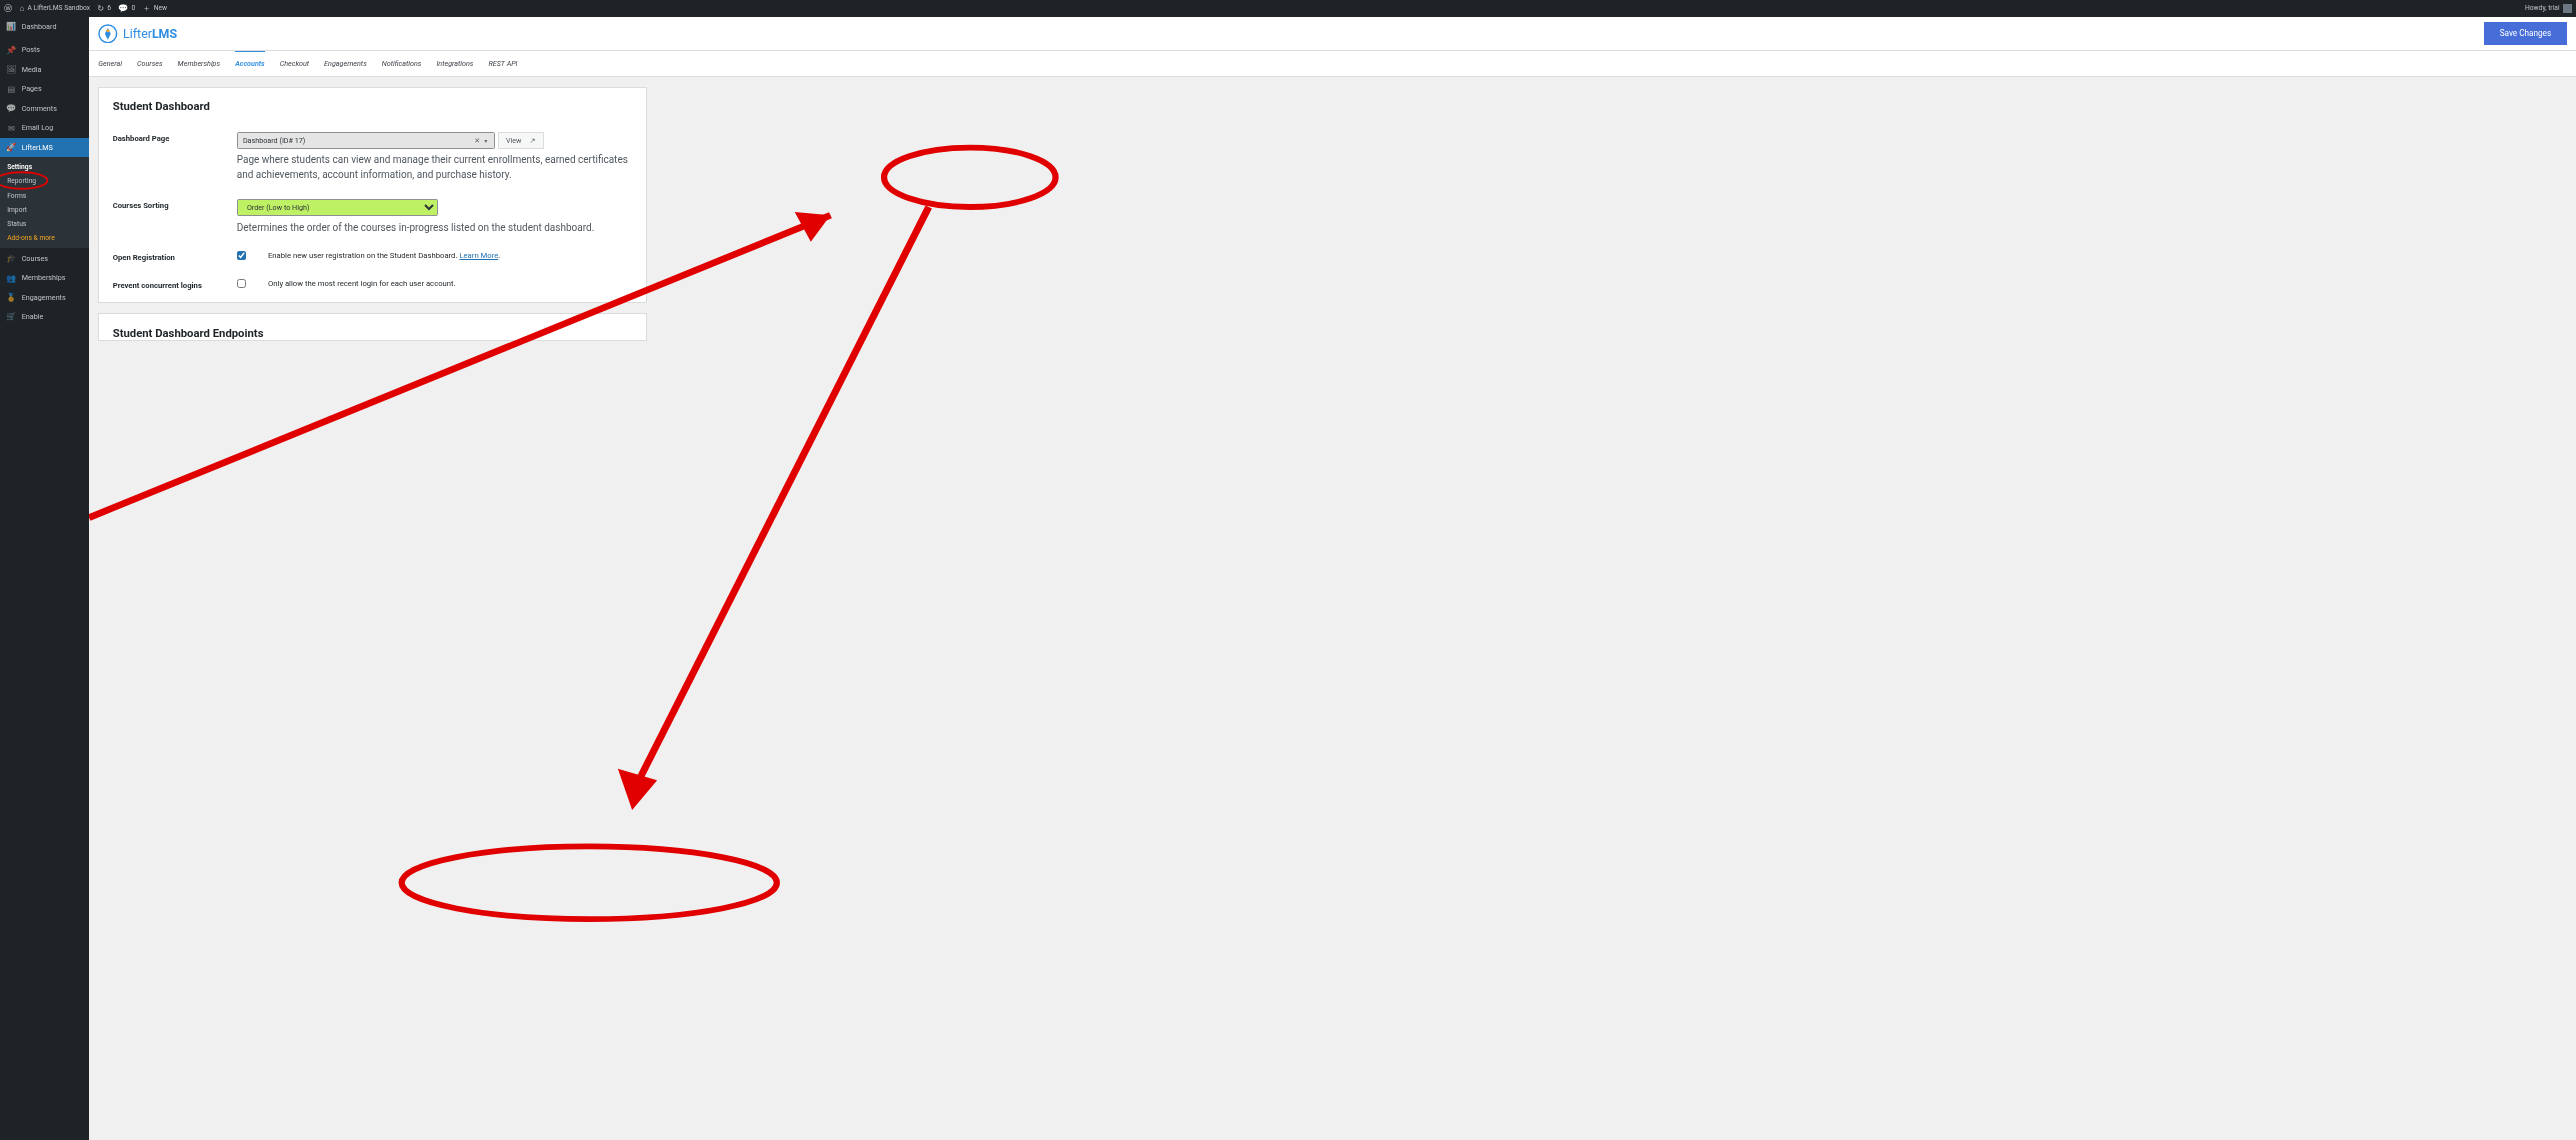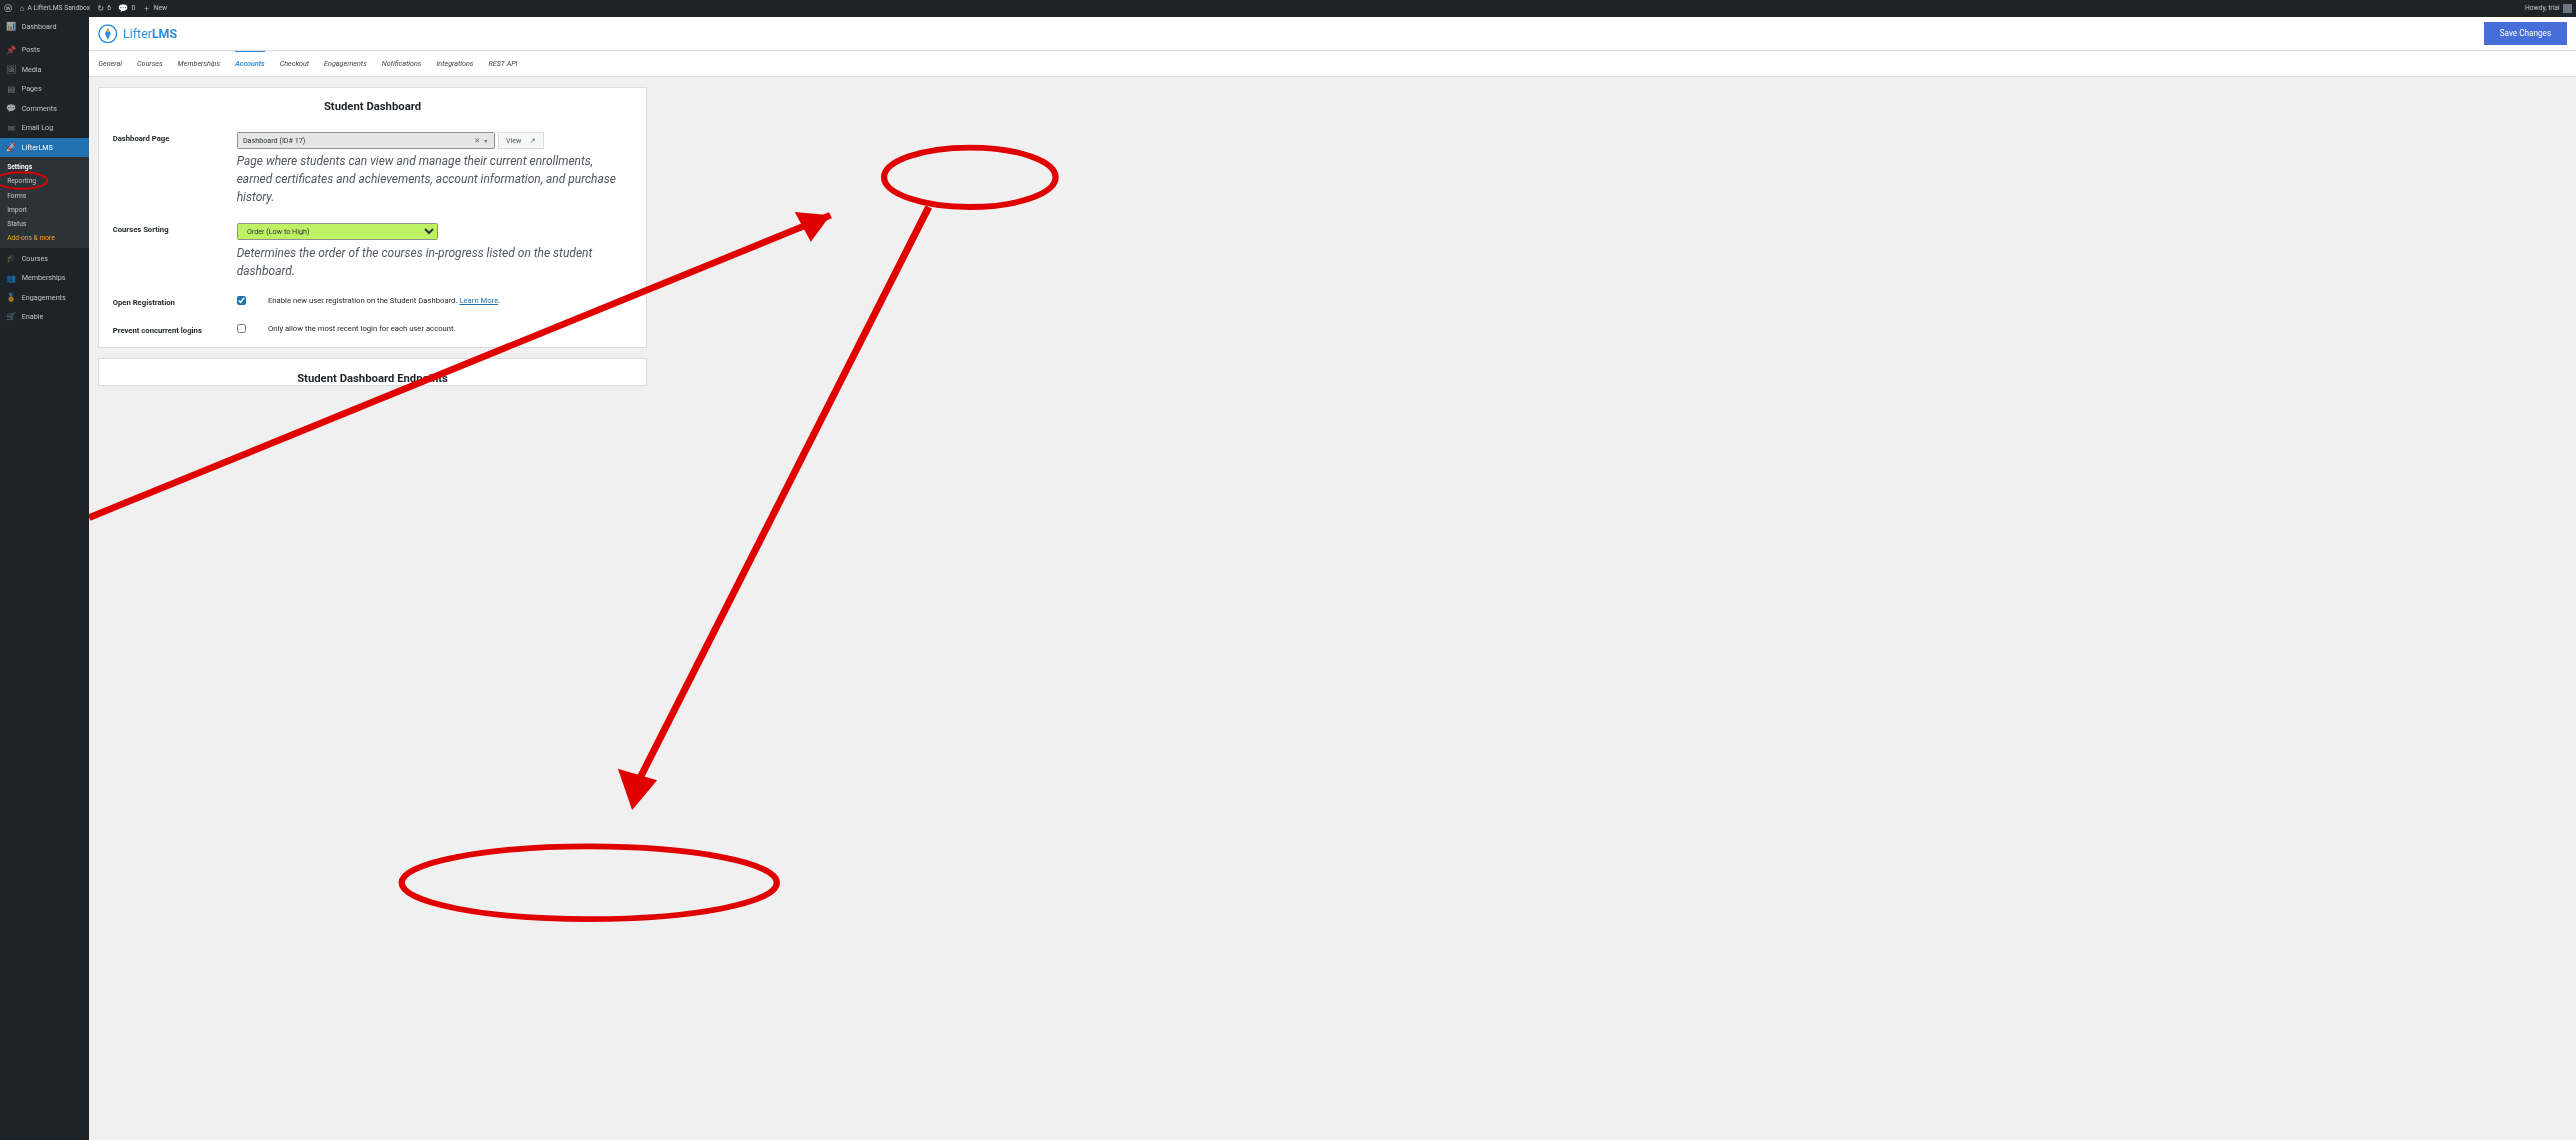--- a/index.html
+++ b/index.html
@@ -36,26 +36,26 @@
   .page-header .brand .brand-text { font-size: 12.4px; font-weight: 400; color: #2e8de0; }
   .page-header .brand .brand-text strong { font-weight: 700; }
   .save-btn { background: #466dd8; color: #fff; border: none; font-size: 8.2px; padding: 6.7px 15.5px; cursor: pointer; margin-bottom: 5.2px; }
 
   .tabbar { background: #fff; border-bottom: 0.5px solid #dcdcde; padding: 0 9.3px; display: flex; gap: 15px; font-size: 7.2px; font-style: italic; }
   .tabbar .tab { padding: 7.2px 0; cursor: pointer; color: #3c434a; border-top: 1px solid transparent; }
   .tabbar .tab.active { color: #2e8de0; font-weight: 600; border-top: 1px solid #2e8de0; }
 
   .content-wrap { padding: 10.3px 9.3px; max-width: 567px; }
   .panel { background: #fff; border: 0.5px solid #dcdcde; padding: 12.4px 13.4px; margin-bottom: 10.3px; }
-  .panel h2 { font-size: 11.3px; font-weight: 700; color: #1d2327; margin-bottom: 18.5px; text-align: center; }
+  .panel h2 { font-size: 11.3px; font-weight: 700; color: #1d2327; margin-bottom: 18.5px; }
 
   .form-row { display: flex; align-items: flex-start; margin-bottom: 16.5px; }
   .form-row .label { width: 124px; font-size: 7.7px; font-weight: 700; color: #1d2327; padding-top: 2.1px; }
   .form-row .field { flex: 1; }
-  .form-row .field .help { font-size: 12px; color: #50575e; margin-top: 3.1px; line-height: 1.5; max-width: 392px; font-style: italic; }
+  .form-row .field .help { font-size: 10px; color: #50575e; margin-top: 3.1px; line-height: 1.5; max-width: 392px; }
   .select2-like { display: inline-flex; align-items: center; border: 0.5px solid #8c8f94; border-radius: 1.5px; height: 17.5px; padding: 0 5.2px; min-width: 258px; background: #e5e5e5; font-size: 7.2px; color: #2c3338; cursor: pointer; }
   .select2-like .val { flex: 1; }
   .select2-like .clear { color: #666; padding: 0 3.1px; cursor: pointer; }
   .select2-like .caret { font-size: 5.2px; color: #666; }
   .view-btn { display: inline-flex; align-items: center; gap: 8px; background: #f6f7f7; border: 0.5px solid #dcdcde; padding: 3.1px 7.2px; font-size: 7.2px; color: #50575e; cursor: pointer; margin-left: 3.1px; }
 
   select.native { height: 17.5px; border: 0.5px solid #8c8f94; border-radius: 1.5px; padding: 0 14.4px 0 5.2px; font-size: 7.2px; color: #2c3338; background: #bef264; min-width: 201px; }
   .checkbox-row { display: flex; align-items: center; gap: 22px; font-size: 7.7px; color: #1d2327; }
   .checkbox-row input[type=checkbox] { width: 9.3px; height: 9.3px; accent-color: #2271b1; }
   .checkbox-row a { color: #2271b1; text-decoration: underline; }

